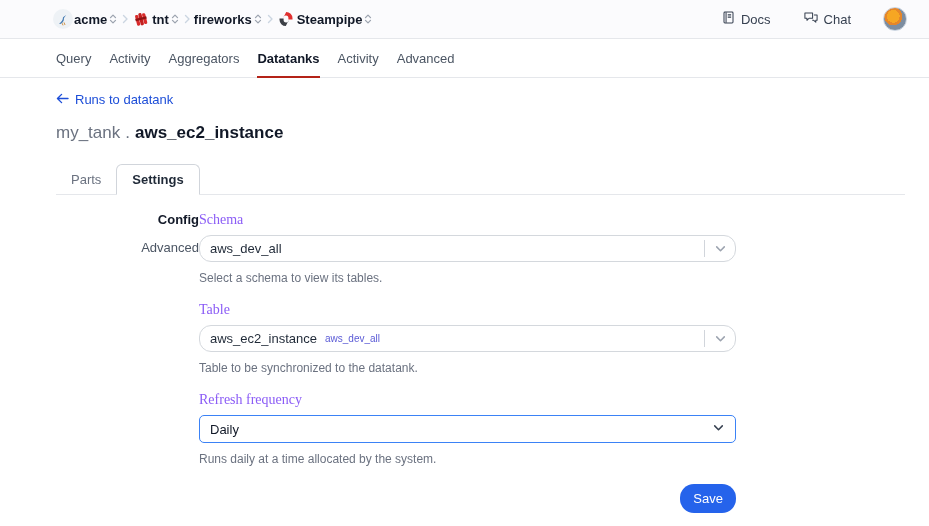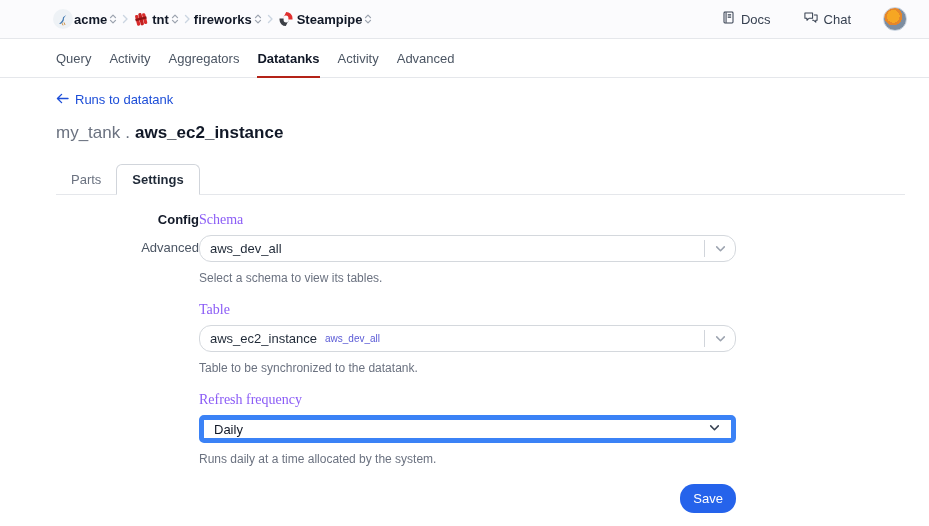--- a/index.html
+++ b/index.html
@@ -57,21 +57,21 @@
   .field-label { font-size:14px; font-weight:500; color:#8b5cf6; margin-bottom:7px;font-family:Liberation Serif, serif; }
   .help-text { font-size:12px; color:#6b7280; margin-top:9px; }
 
   .combobox { height:27px; border:1px solid #d4d8dd; border-radius:12px; background:#fff;
     display:flex; align-items:center; cursor:pointer; }
   .combobox .value { flex:1; padding:0 10px; font-size:13px; color:#1f2937; display:flex; align-items:center; }
   .combobox .badge { font-size:10px; color:#5b5bd6; margin-left:8px; }
   .combobox .divider { width:1px; height:17px; background:#d1d5db; }
   .combobox .chev { width:30px; display:flex; align-items:center; justify-content:center; }
 
-  .native-select { height:28px; border:5px solid #3b82f6; border-radius:5px; background:#fff;
+  .native-select { height:28px; border:1px solid #3b82f6; border-radius:5px; background:#fff;
     display:flex; align-items:center; justify-content:space-between; padding:0 10px; cursor:pointer; }
   .native-select .value { font-size:13px; color:#111827; }
 
   .save-row { display:flex; justify-content:flex-end; margin-top:18px; }
   .save-btn { background:#2563eb; color:#fff; border:none; border-radius:14px;
     font-size:13px; font-weight:500; padding:7px 13px; cursor:pointer;
     font-family:"Liberation Sans", sans-serif; }
 </style>
 </head>
 <body>

